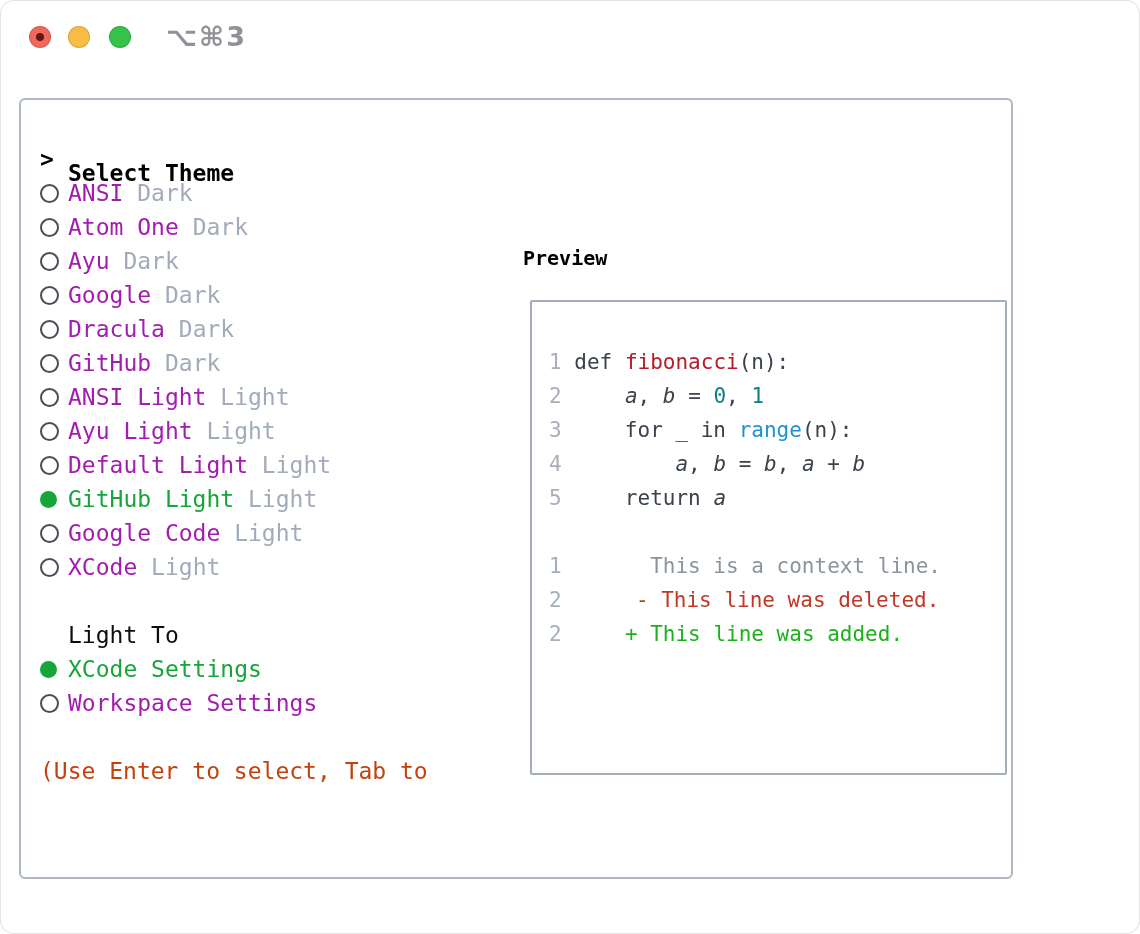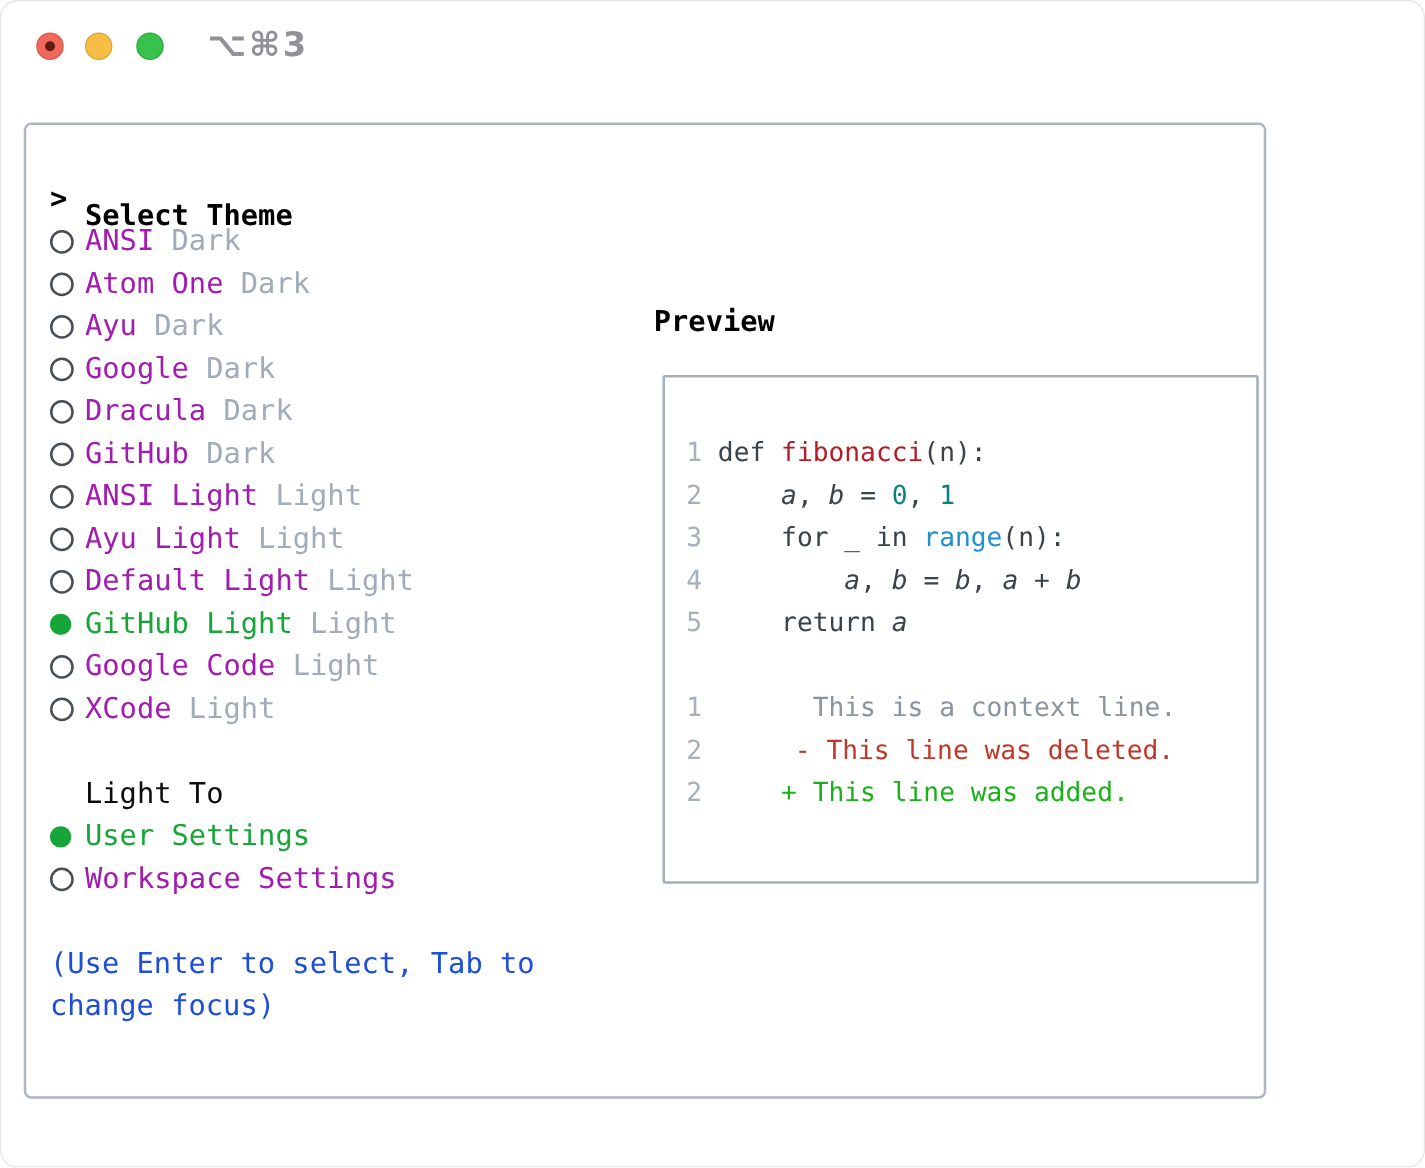--- a/index.html
+++ b/index.html
@@ -23,25 +23,25 @@
   .row{height:34px;display:flex;align-items:center;white-space:pre;}
   .marker{width:28px;flex:0 0 28px;display:flex;align-items:center;}
   .caret{font-weight:bold;color:#000;}
   .radio{width:15px;height:15px;border:2px solid #474e56;border-radius:50%;box-sizing:content-box;}
   .radio.filled{width:17px;height:17px;border:none;background:var(--green);}
   .heading-txt{font-weight:bold;color:#000;margin-top:28px;}
   .apply-heading-txt{color:#0d0d0d;}
   .t-name{color:#a21caf;}
   .t-name.sel{color:var(--green);}
   .t-variant{color:#a1abba;margin-left:1ch;}
-  .hint{color:#1d4ed8;}
+  .hint{color:#c2410c;}
 
   
-  .pv-heading{position:absolute;left:502px;top:141px;height:34px;line-height:34px;font-size:23px;font-weight:bold;color:#000;}
-  .pv-box{position:absolute;left:509px;top:200px;width:477px;height:407px;border:2px solid #a4aeb9;border-radius:2px;background:#fff;box-sizing:border-box;}
+  .pv-heading{position:absolute;left:502px;top:141px;height:34px;line-height:34px;font-size:20px;font-weight:bold;color:#000;}
+  .pv-box{position:absolute;left:509px;top:200px;width:477px;height:475px;border:2px solid #a4aeb9;border-radius:2px;background:#fff;box-sizing:border-box;}
   .code{position:absolute;left:17px;top:43px;font-size:21px;}
   .code-line{height:34px;line-height:34px;white-space:pre;}
   .lnum{color:#a6afba;}
   .tok-code{color:#3a424c;}
   .tok-func{color:var(--func-red);}
   .tok-builtin{color:var(--builtin-blue);}
   .tok-numlit{color:var(--number-teal);}
   .tok-ctx{color:var(--context-gray);}
   .tok-del{color:var(--deleted-red);margin-left:11px;}
   .tok-add{color:var(--added-green);}
@@ -85,28 +85,27 @@
         </div>
 
       <div class="row"></div>
 
       <div class="row">
         <span class="marker"></span>
         <span class="apply-heading-txt">Light To</span>
       </div>
 
       <div id="apply-list">
-          <div class="row"><span class="marker"><span class="radio filled"></span></span><span class="t-name sel">User Settings</span></div>
+          <div class="row"><span class="marker"><span class="radio filled"></span></span><span class="t-name sel">XCode Settings</span></div>
           <div class="row"><span class="marker"><span class="radio"></span></span><span class="t-name">Workspace Settings</span></div>
         </div>
 
       <div class="row"></div>
 
       <div class="row hint">(Use Enter to select, Tab to</div>
-      <div class="row hint">change focus)</div>
     </div>
 
     <div class="pv-heading">Preview</div>
 
     <div class="pv-box">
       <div class="code" id="preview-code">
           <div class="code-line"><span class="lnum">1</span><span class="tok-code"> def </span><span class="tok-func">fibonacci</span><span class="tok-code">(n):</span></div>
           <div class="code-line"><span class="lnum">2</span><span class="tok-code">     </span><span class="tok-code it">a</span><span class="tok-code">, </span><span class="tok-code it">b</span><span class="tok-code"> = </span><span class="tok-numlit">0</span><span class="tok-code">, </span><span class="tok-numlit">1</span></div>
           <div class="code-line"><span class="lnum">3</span><span class="tok-code">     for _ in </span><span class="tok-builtin">range</span><span class="tok-code">(n):</span></div>
           <div class="code-line"><span class="lnum">4</span><span class="tok-code">         </span><span class="tok-code it">a</span><span class="tok-code">, </span><span class="tok-code it">b</span><span class="tok-code"> = </span><span class="tok-code it">b</span><span class="tok-code">, </span><span class="tok-code it">a</span><span class="tok-code"> + </span><span class="tok-code it">b</span></div>

